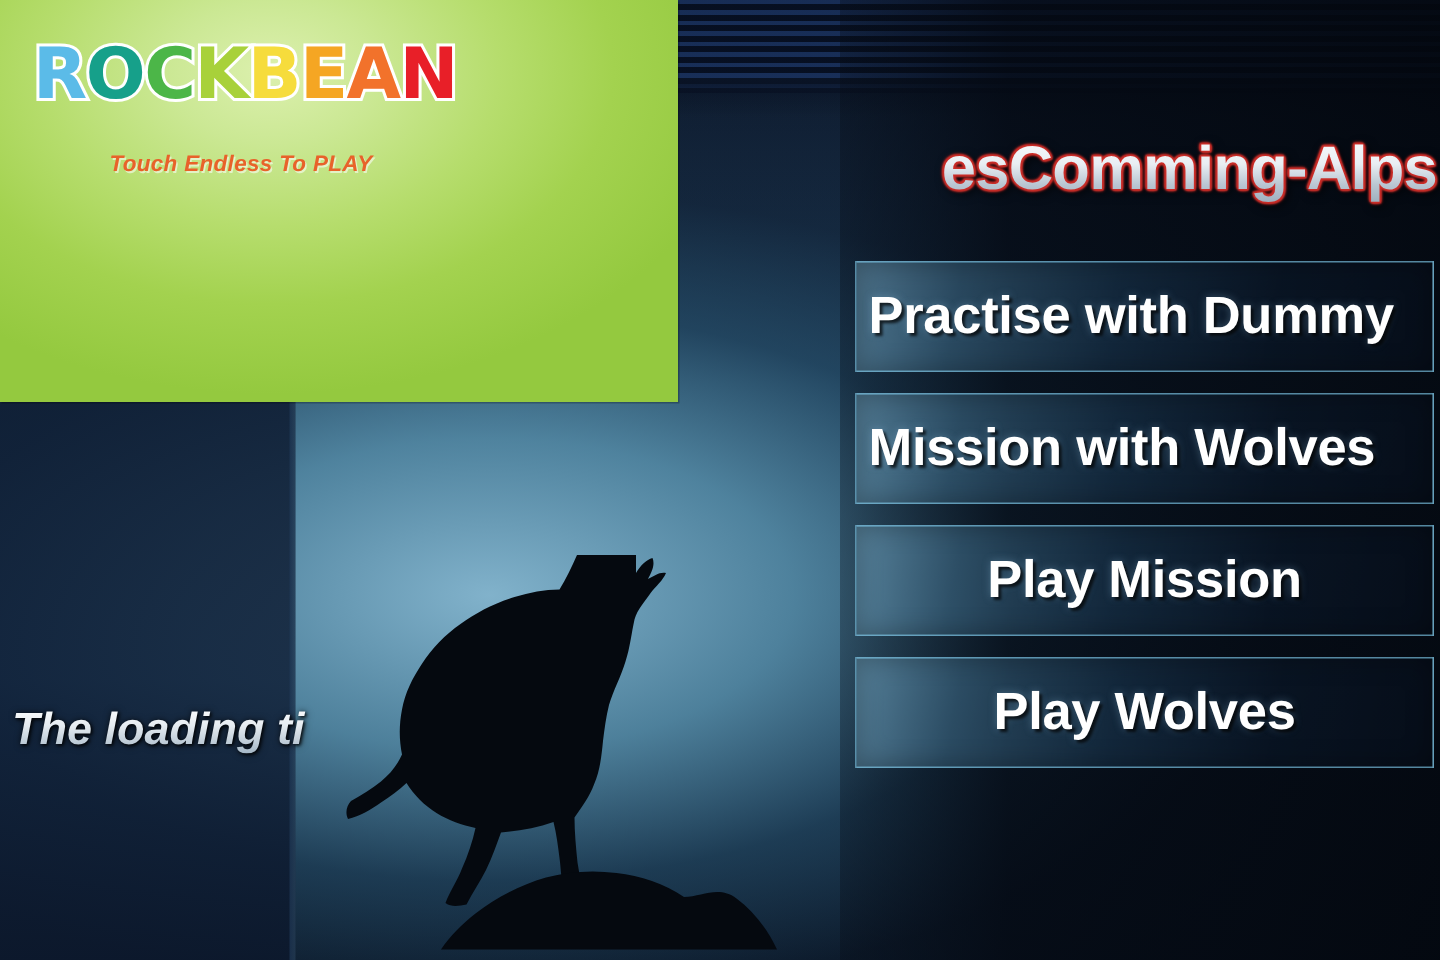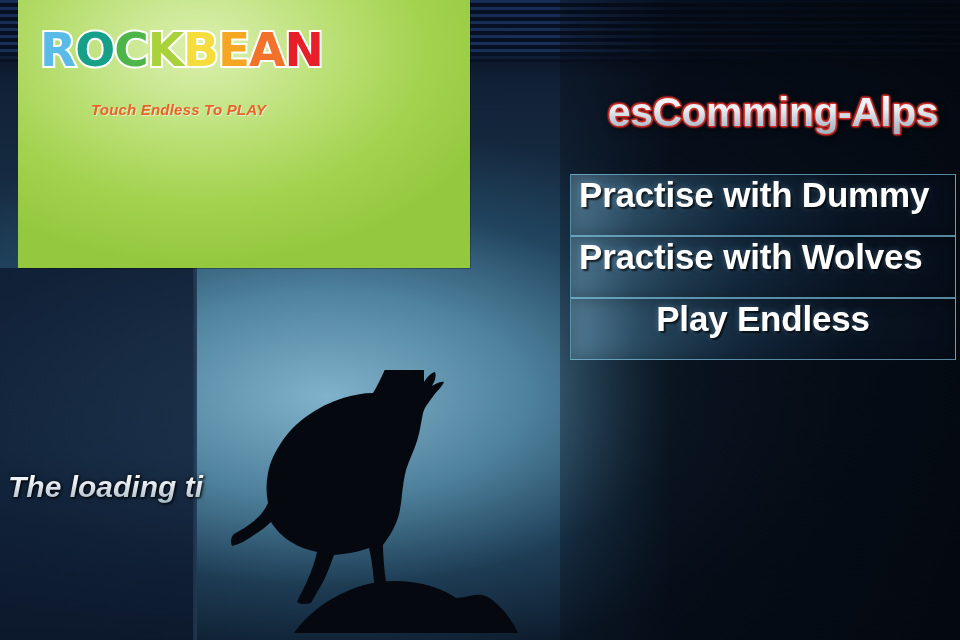--- a/index.html
+++ b/index.html
@@ -80,45 +80,47 @@
     position: absolute;
     left: 300px;
     top: 84px;
     width: 660px;
     height: 56px;
     font-size: 41px;
     font-weight: bold;
     letter-spacing: -0.5px;
     line-height: 56px;
     text-align: right;
-    padding-right: 22px;
+    padding-right: 2px;
     box-sizing: border-box;
     white-space: nowrap;
     color: #f2f4f6;
     background: linear-gradient(180deg, #ffffff 0%, #e9eef3 45%, #b9c6d2 70%, #93a6b6 100%);
     -webkit-background-clip: text;
     background-clip: text;
     -webkit-text-fill-color: transparent;
     text-shadow: none;
     filter: drop-shadow(0 0 1px #d8342e) drop-shadow(1px 1px 0 #c02a26) drop-shadow(-1px 0 0 #c02a26) drop-shadow(0 -1px 0 #c02a26) drop-shadow(2px 2px 3px rgba(0,0,0,.55));
   }
 
   
   .menu {
     position: absolute;
     left: 570px;
     top: 174px;
     width: 386px;
   }
   .menu-btn {
     position: relative;
-    height: 62px;
+    height: 74px;
+    margin-bottom: 14px;
     border: 1px solid rgba(118,186,216,0.70);
     box-sizing: border-box;
     display: flex;
+    align-items: center;
     cursor: pointer;
     background:
       linear-gradient(100deg,
         rgba(118,170,198,0.58) 0%,
         rgba(74,126,158,0.48) 18%,
         rgba(34,72,104,0.42) 45%,
         rgba(14,32,54,0.40) 72%,
         rgba(8,18,34,0.42) 100%);
     box-shadow: inset 0 0 18px rgba(0,0,0,0.30);
   }
@@ -169,21 +171,20 @@
   .splash {
     position: absolute;
     left: 0;
     top: 0;
     width: 452px;
     height: 268px;
     overflow: hidden;
     background:
       radial-gradient(ellipse 70% 80% at 40% 18%, #dcf0ae 0%, #cbe894 22%, #b6dd6d 48%, #a3d24f 72%, #94c93f 100%);
     box-shadow: 1px 1px 0 rgba(0,0,0,0.25);
-    margin-left: 18px;
   }
   .logo {
     position: absolute;
     left: 22px;
     top: 22px;
     font-size: 47px;
     font-weight: bold;
     letter-spacing: -1px;
     white-space: nowrap;
     font-family: "DejaVu Sans", sans-serif;
@@ -275,24 +276,27 @@
     </svg>
   </div>
 
   <div class="game-title">esComming-Alps</div>
 
   <div class="menu">
     <div class="menu-btn">
       <span class="label left">Practise with Dummy</span>
     </div>
     <div class="menu-btn">
-      <span class="label left">Practise with Wolves</span>
+      <span class="label left">Mission with Wolves</span>
     </div>
     <div class="menu-btn">
-      <span class="label center">Play Endless</span>
+      <span class="label center">Play Mission</span>
+    </div>
+    <div class="menu-btn">
+      <span class="label center">Play Wolves</span>
     </div>
   </div>
 
   <div class="loading-text">The loading ti</div>
 
   <div class="splash">
     <div class="logo" id="logo"><span style="color: rgb(91, 187, 232);">R</span><span style="color: rgb(22, 160, 138);">O</span><span style="color: rgb(76, 182, 72);">C</span><span style="color: rgb(168, 209, 58);">K</span><span style="color: rgb(246, 220, 60);">B</span><span style="color: rgb(245, 166, 35);">E</span><span style="color: rgb(242, 114, 43);">A</span><span style="color: rgb(232, 31, 40);">N</span></div>
     <div class="splash-hint">Touch Endless To PLAY</div>
   </div>
 

